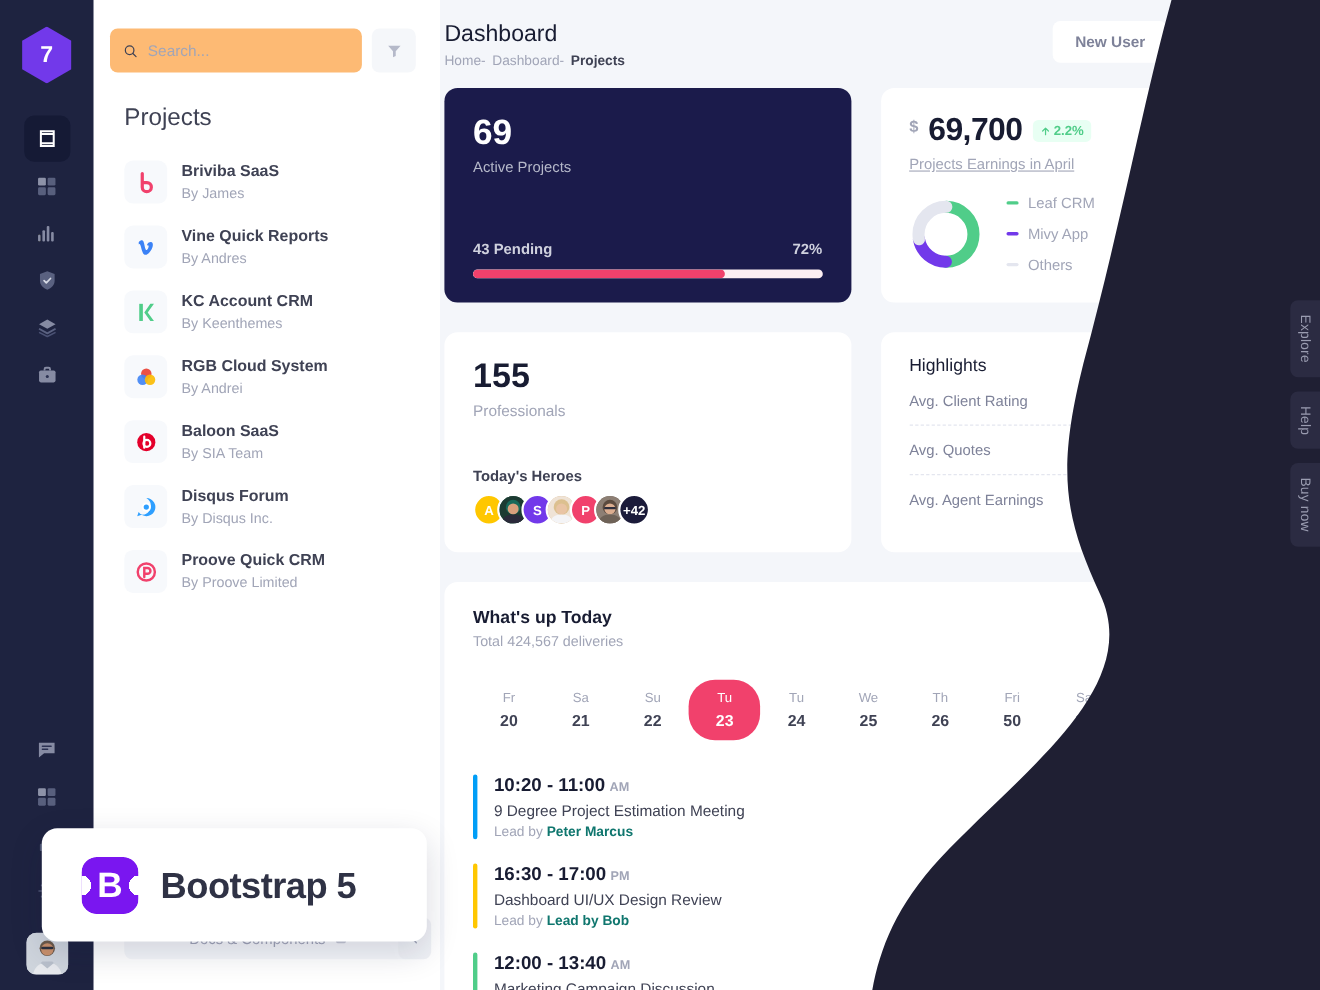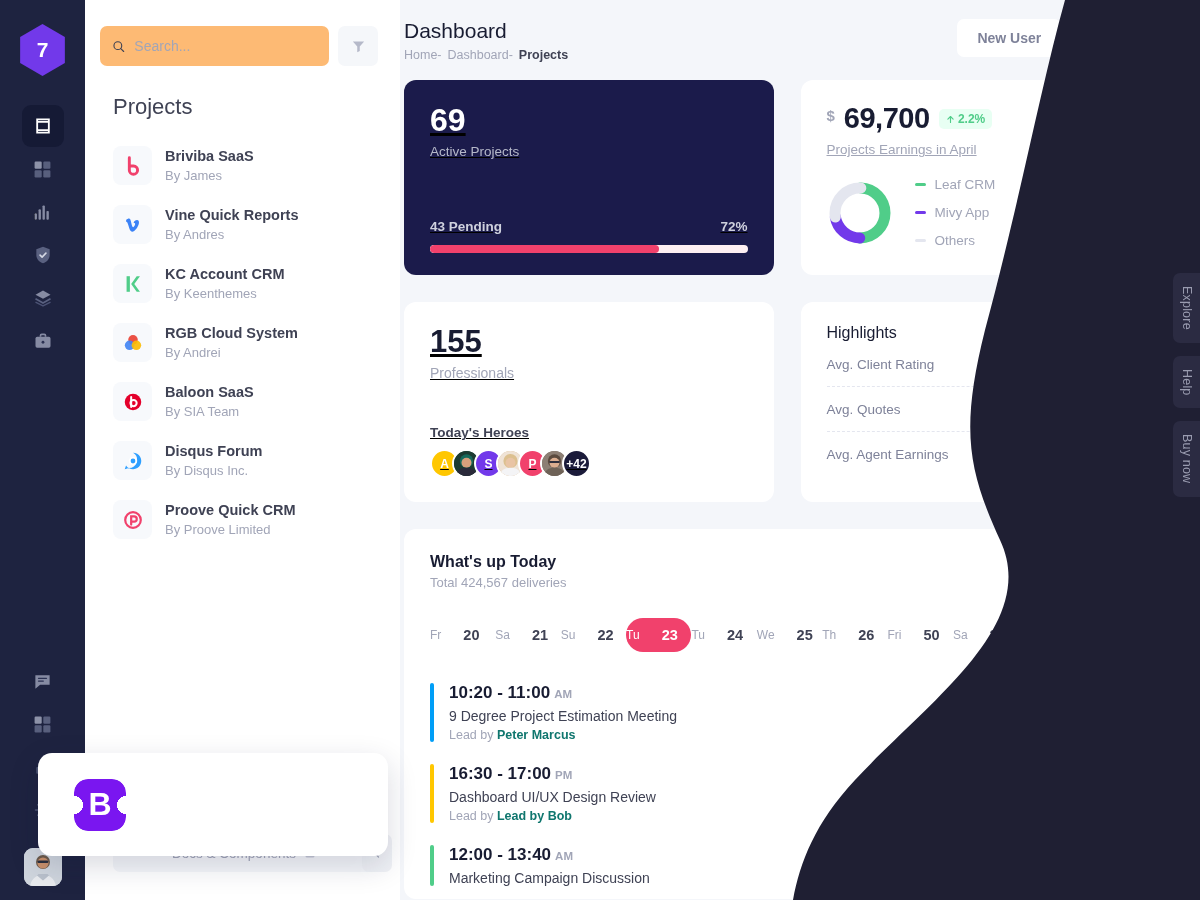--- a/index.html
+++ b/index.html
@@ -102,21 +102,21 @@
   }
   .btn-primary {
     background: #009ef7; color: #fff; border-radius: 7px;
     height: 40px; padding: 0 20px; font-size: 14px; font-weight: bold;
     display: flex; align-items: center; border: none;
     font-family: "Liberation Sans", sans-serif;
   }
 
   .grid { padding: 18px 25px 0 4px; display: flex; gap: 27px; }
   .col { display: flex; flex-direction: column; gap: 27px; }
-  .col-a { width: 370px; text-decoration: underline; }
+  .col-a { width: 370px; }
   .col-b { width: 375px; }
 
   .card { background: #fff; border-radius: 12px; }
 
   
   .card-dark {
     background: #1b1b4b; border-radius: 12px; height: 195px;
     padding: 24px 26px 22px 26px; display: flex; flex-direction: column;
   }
   .big-num { font-size: 32px; color: #fff; font-weight: bold; line-height: 1; }
@@ -180,22 +180,22 @@
   .wu-title { font-size: 16px; color: #181c32; font-weight: bold; }
   .wu-sub { font-size: 13px; color: #a1a5b7; margin-top: 4px; }
   .btn-report {
     margin-left: auto; background: #f5f8fa; color: #7e8299;
     border: none; border-radius: 7px; height: 36px; padding: 0 16px;
     font-size: 13px; font-weight: bold;
     font-family: "Liberation Sans", sans-serif;
   }
   .days { display: flex; margin-top: 28px; }
   .day {
-    flex: 1; display: flex; flex-direction: row; align-items: center;
-    gap: 22px; padding: 9px 0; border-radius: 24px;
+    flex: 1; display: flex; flex-direction: column; align-items: center;
+    gap: 7px; padding: 9px 0; border-radius: 24px;
   }
   .day .dn { font-size: 12px; color: #a1a5b7; }
   .day .dd { font-size: 14.5px; color: #3f4254; font-weight: bold; }
   .day.sel { background: #f1416c; }
   .day.sel .dn, .day.sel .dd { color: #fff; }
   .events { margin-top: 20px; }
   .event { display: flex; align-items: center; padding: 11px 0; }
   .ev-bar { width: 4px; border-radius: 2px; align-self: stretch; flex: none; }
   .ev-body { margin-left: 15px; }
   .ev-time { font-size: 17px; color: #181c32; font-weight: bold; }
@@ -724,15 +724,16 @@
   <div class="side-tabs">
     <div class="side-tab">Explore</div>
     <div class="side-tab">Help</div>
     <div class="side-tab">Buy now</div>
   </div>
 
   <div class="bs-badge">
     <div class="bs-logo">
       <span>B</span>
     </div>
+    <div class="bs-text">Bootstrap 5</div>
   </div>
 
 </div>
 
 </body></html>

